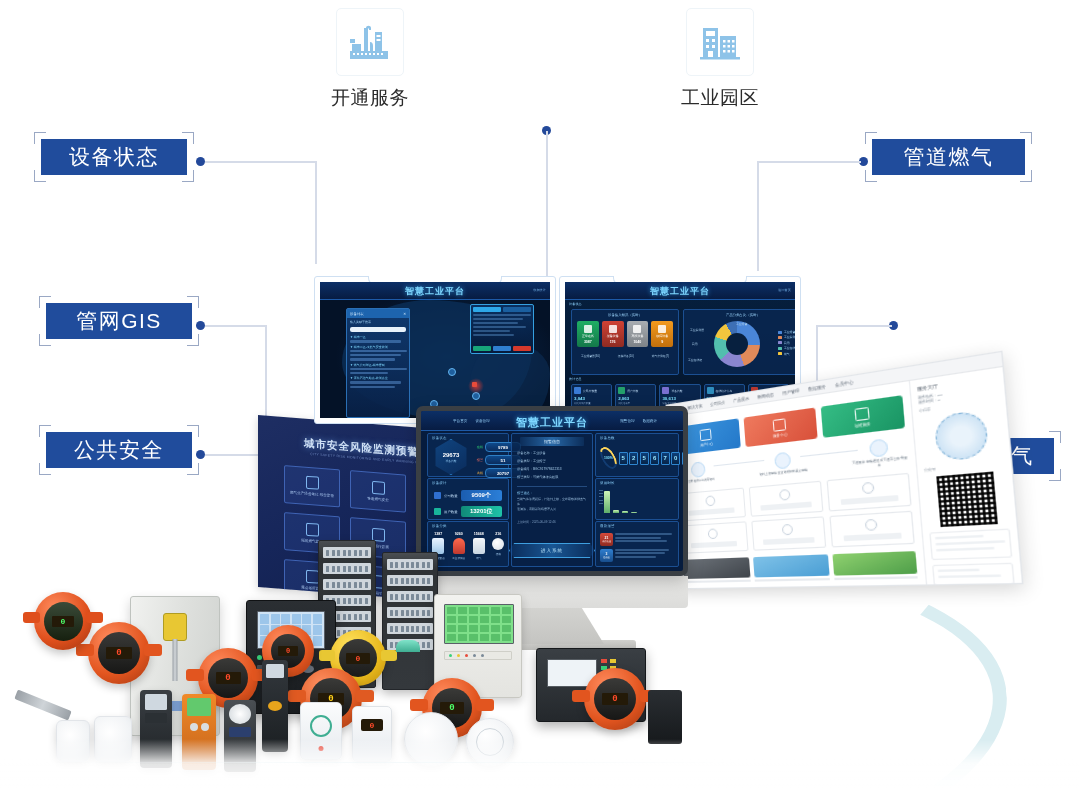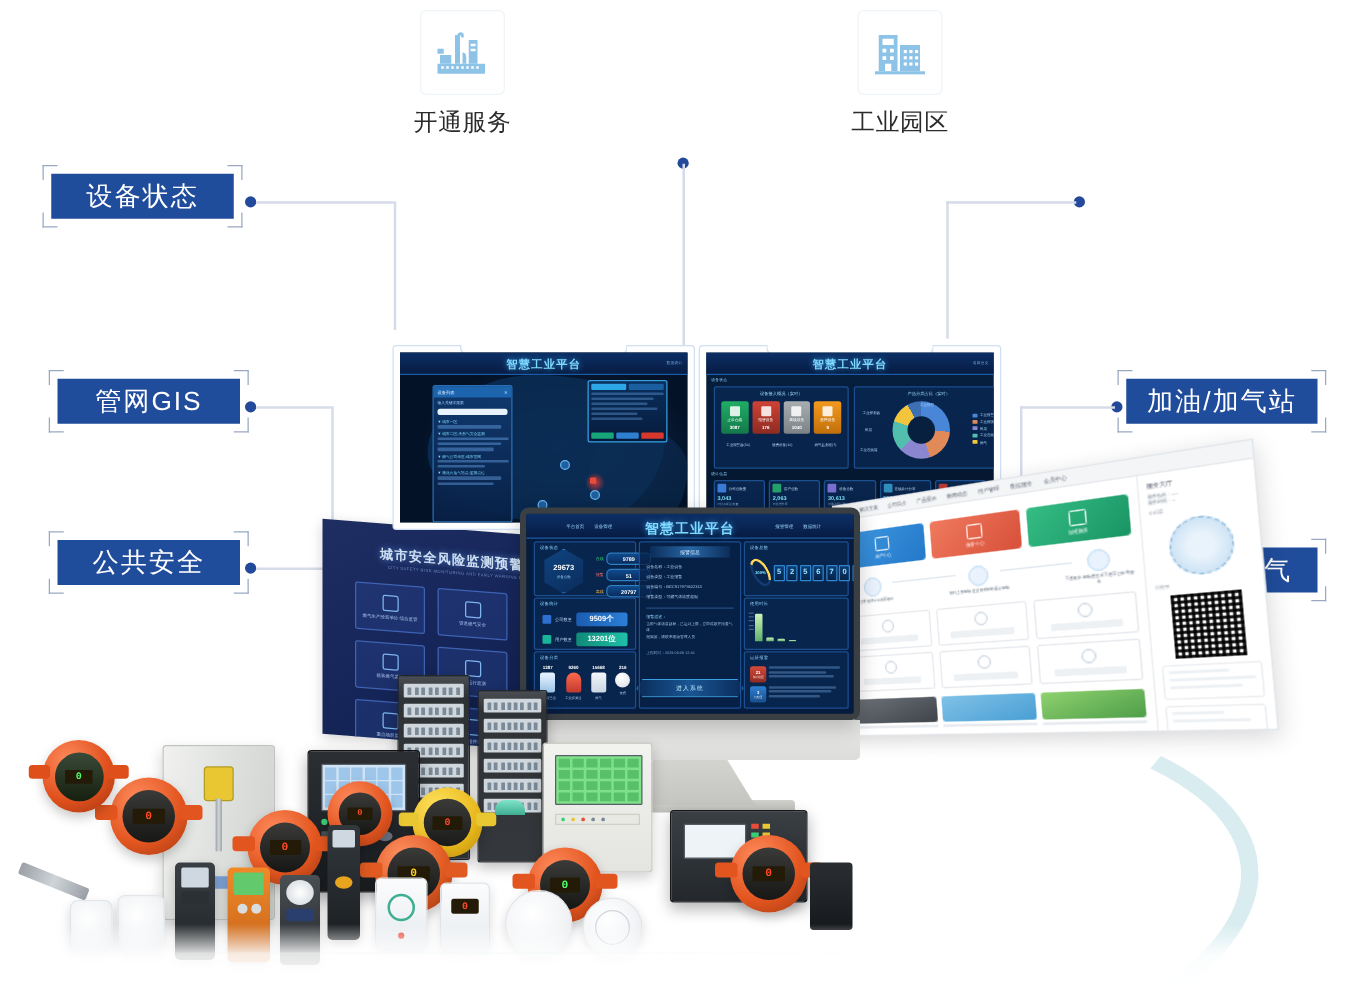--- a/index.html
+++ b/index.html
@@ -500,28 +500,28 @@
   </div>
 
   <div class="callout" style="left:46px;top:432px;width:146px;">
     <span class="bracket bk-tl"></span>
     <span class="bracket bk-tr"></span>
     <span class="bracket bk-bl"></span>
     <span class="bracket bk-br"></span>
     <span>公共安全</span>
   </div>
 
-
-  <div class="callout" style="left:901px;top:303px;width:153px;">
+  <div class="callout" style="left:872px;top:139px;width:153px;">
     <span class="bracket bk-tl"></span>
     <span class="bracket bk-tr"></span>
     <span class="bracket bk-bl"></span>
     <span class="bracket bk-br"></span>
-    <span>加油/加气站</span>
-  </div>
+    <span>管道燃气</span>
+  </div>
+
 
   <div class="callout" style="left:901px;top:438px;width:153px;">
     <span class="bracket bk-tl"></span>
     <span class="bracket bk-tr"></span>
     <span class="bracket bk-bl"></span>
     <span class="bracket bk-br"></span>
     <span>液化石油气</span>
   </div>
 
   <div id="wide-mon" class="mon">

